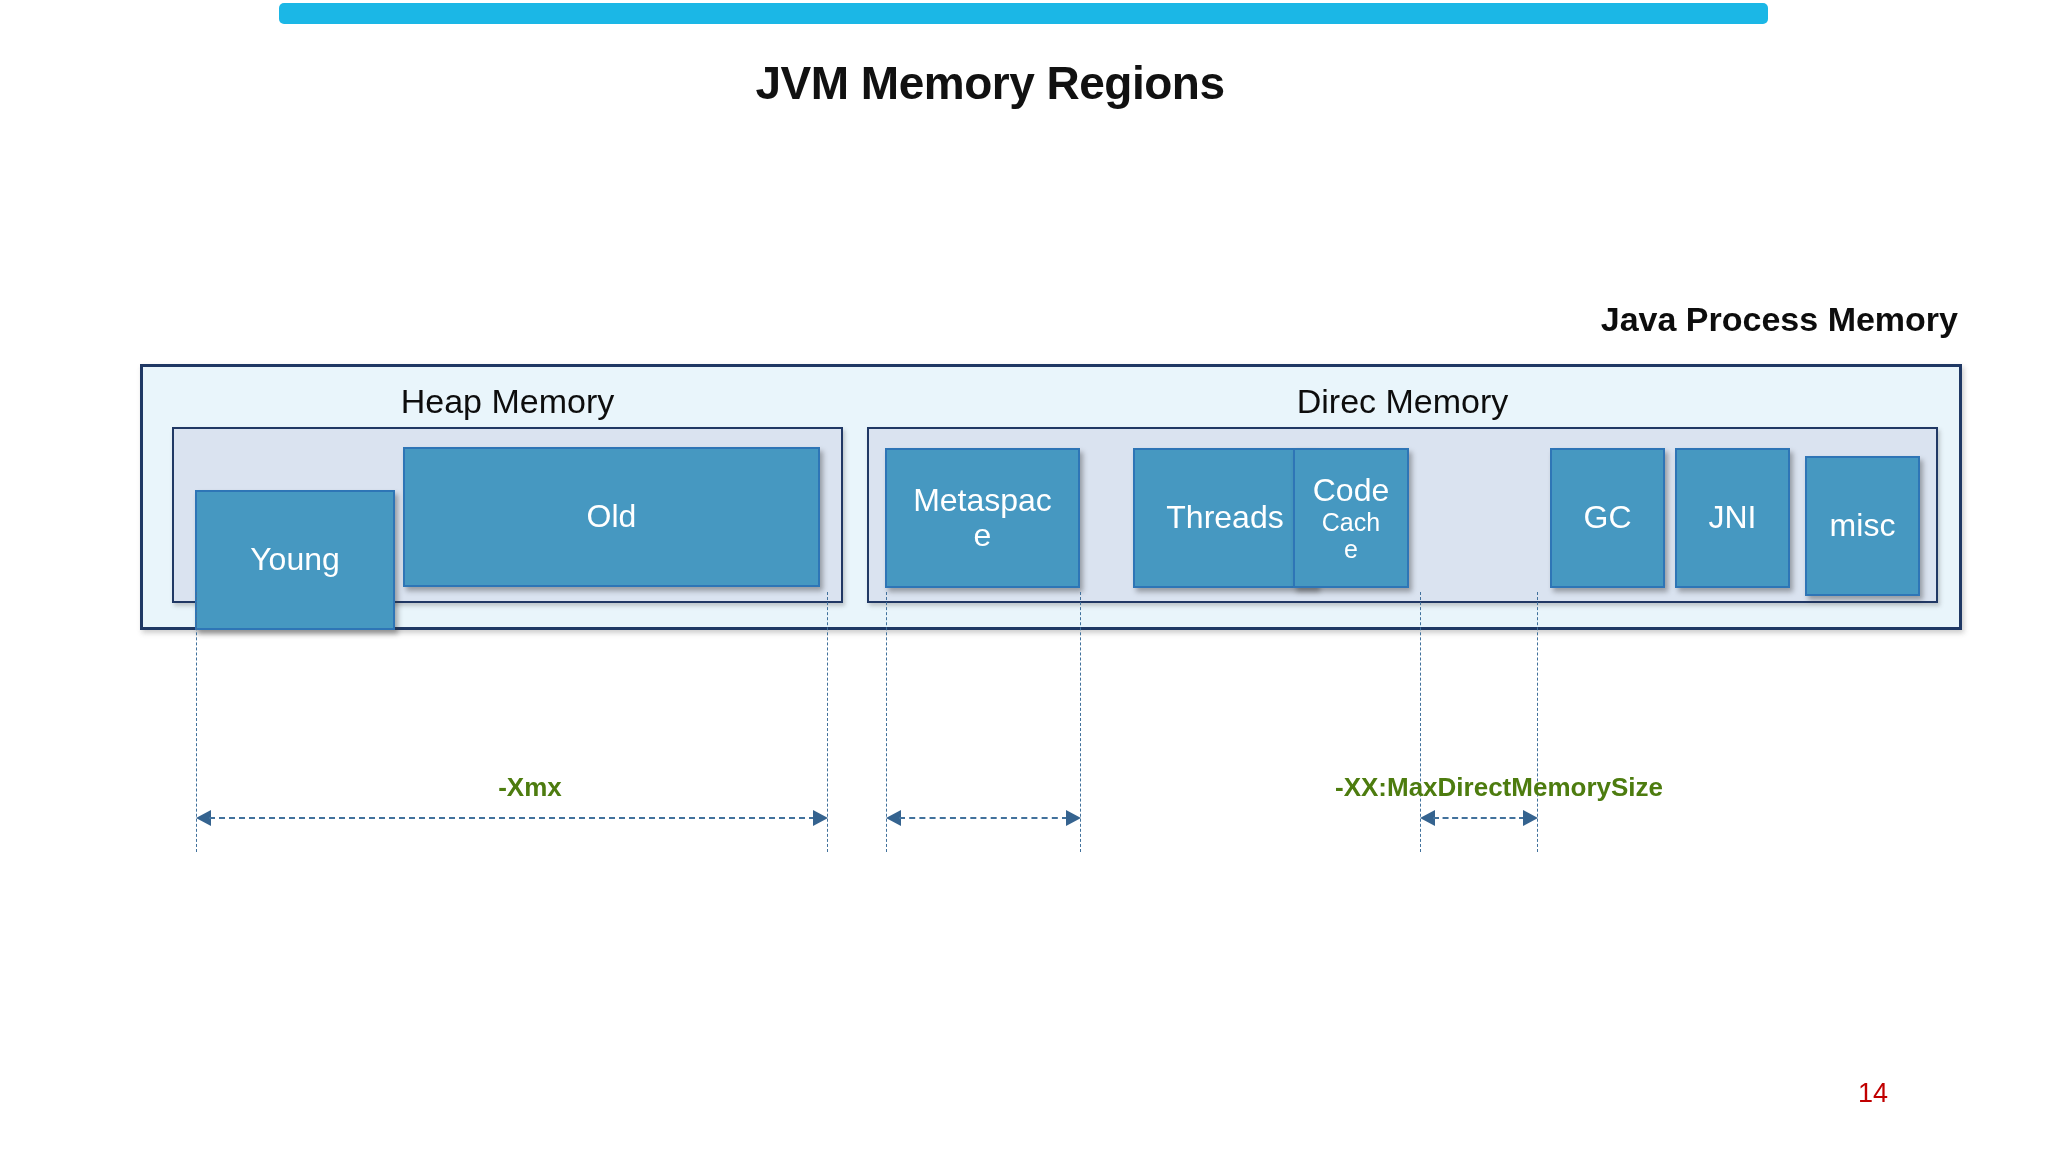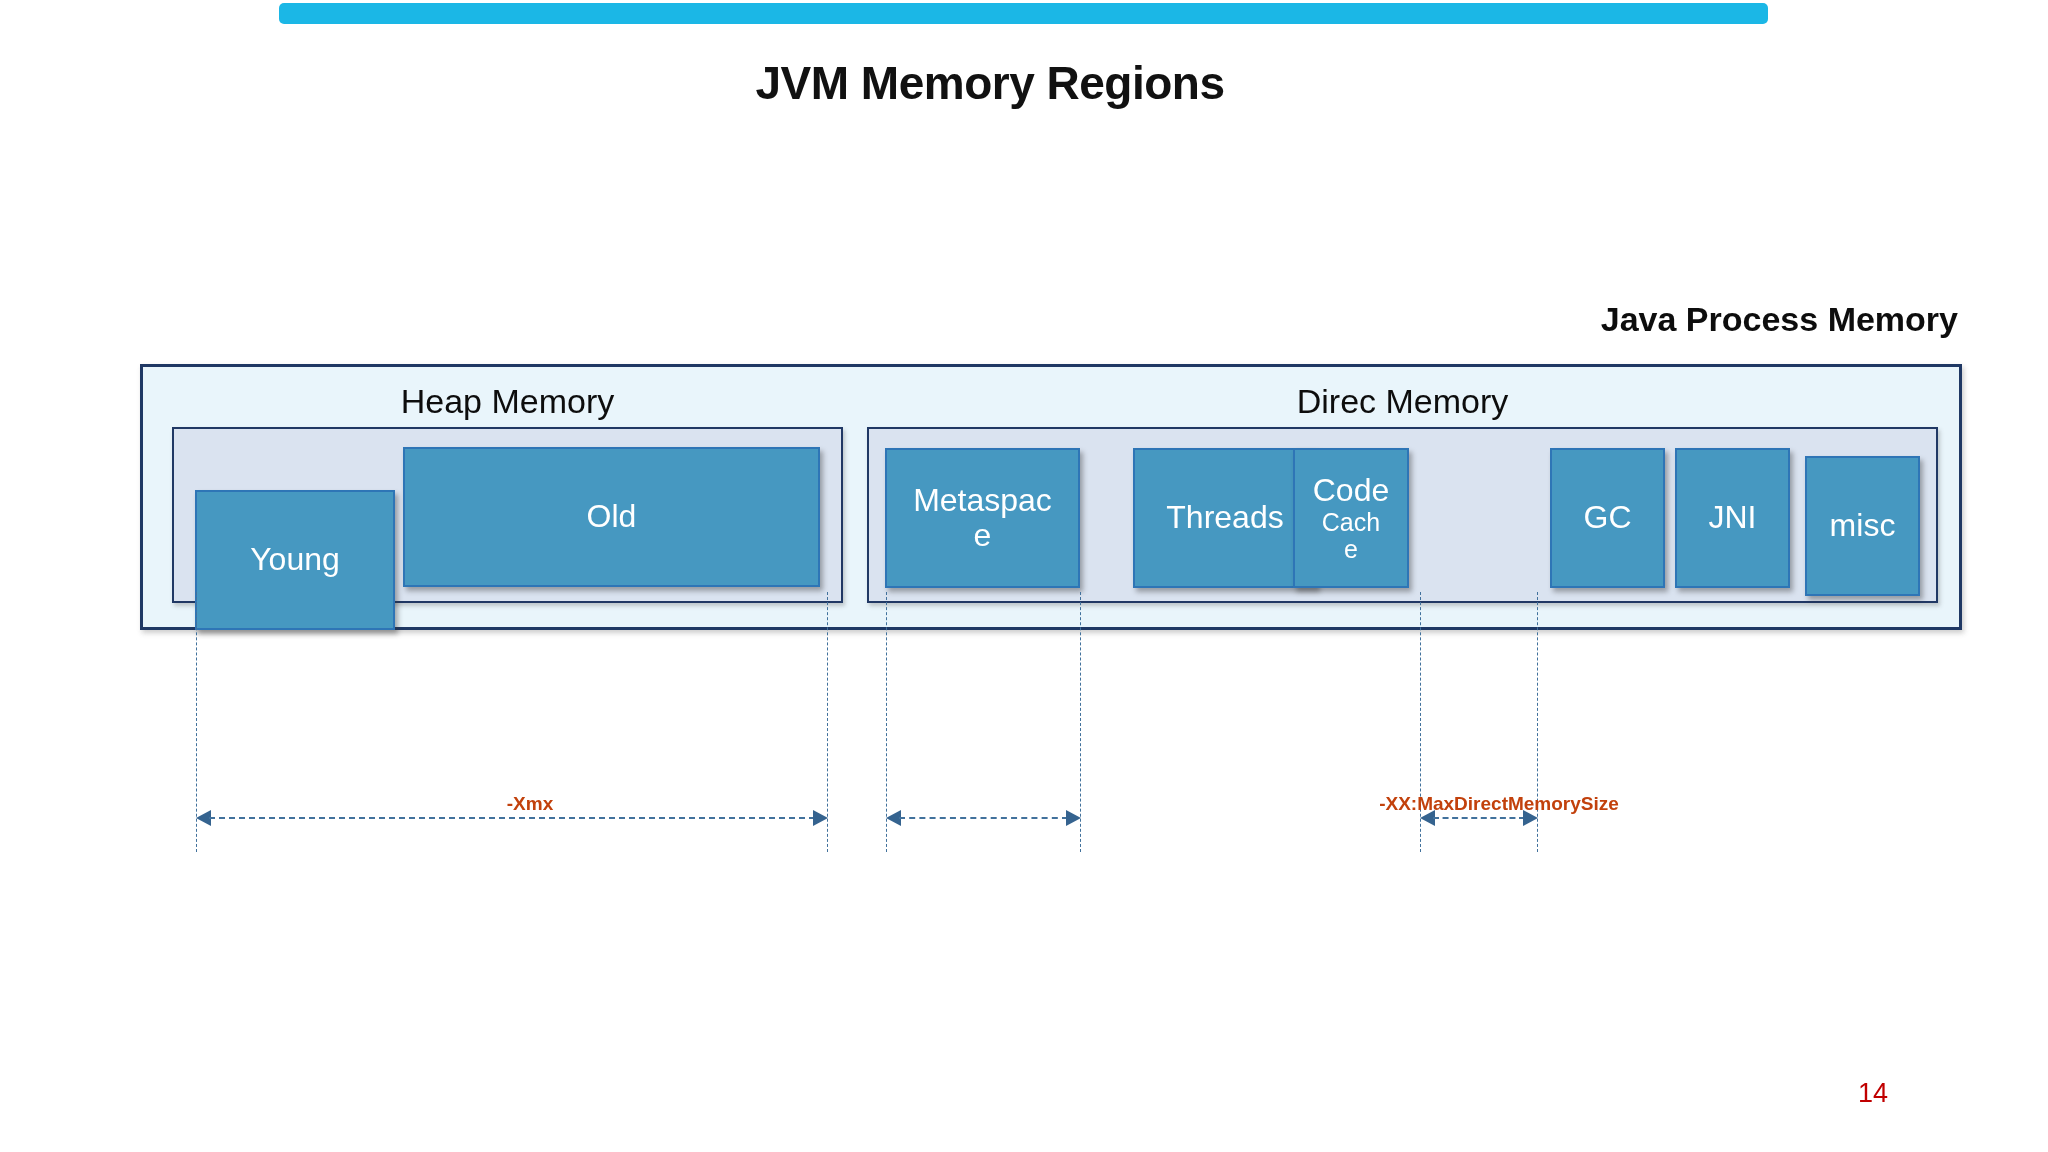--- a/index.html
+++ b/index.html
@@ -144,25 +144,24 @@
     border-top: 8px solid transparent;
     border-bottom: 8px solid transparent;
   }
   .arrowhead.left  { border-right: 15px solid #35638f; margin-right: -2px; }
   .arrowhead.right { border-left: 15px solid #35638f; margin-left: -2px; }
 
   
   .flag-label {
     position: absolute;
     top: 772px;
-    font-size: 19px;
+    font-size: 26px;
     font-weight: 700;
-    color: #c2410c;
-    text-align: center;
-    margin-top: 21px;
+    color: #4d7c0f;
+    text-align: center;
   }
   .label-xmx    { left: 380px;  width: 300px; }
   .label-meta   { left: 775px;  width: 400px; }
   .label-direct { left: 1299px; width: 400px; }
 
   
   .page-number {
     position: absolute;
     left: 1858px; top: 1078px;
     font-size: 27px;

